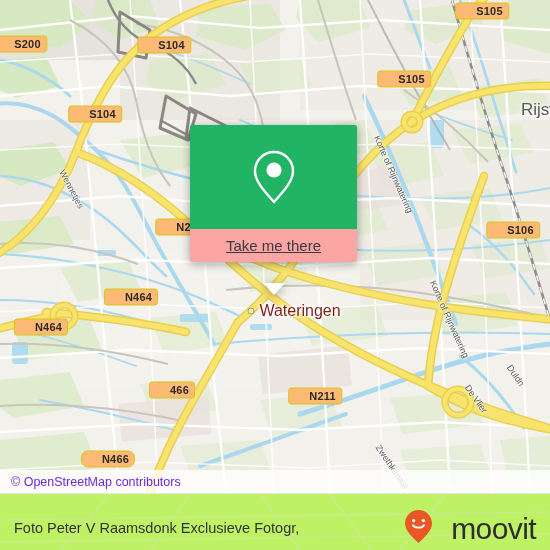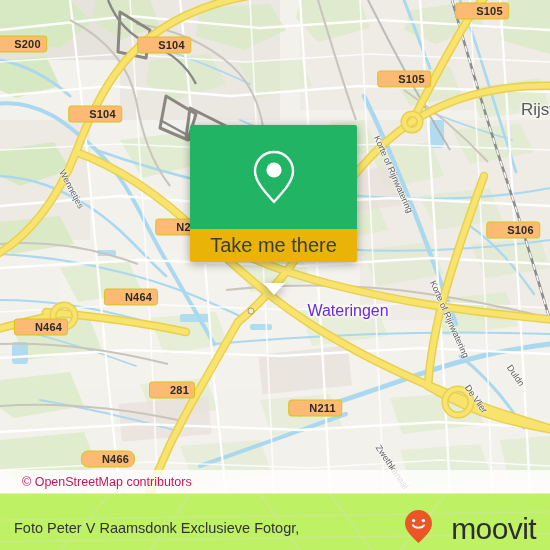--- a/index.html
+++ b/index.html
@@ -39,26 +39,25 @@
   .wlabel {
     position:absolute;
     color:#5c5c5c;
     font-size:9px;
     white-space:nowrap;
     transform-origin:0 0;
     text-shadow:0 0 2px #fff,0 0 2px #fff,0 0 3px #fff;
   }
   .plabel {
     position:absolute;
-    color:#6d28d9;
+    color:#7f1d1d;
     font-size:16px;
     white-space:nowrap;
     transform:translate(-50%,-50%);
     text-shadow:0 0 3px #fff,0 0 3px #fff,0 0 4px #fff,0 0 5px #fff;
-    margin-left:48px;
   }
   .citydot {
     position:absolute;
     width:7px;height:7px;border-radius:50%;
     border:1.6px solid #9b9b9b;background:rgba(255,255,255,.4);
     transform:translate(-50%,-50%);
   }
   .edgelabel {
     position:absolute;
     color:#5a5a5a;
@@ -75,45 +74,46 @@
     filter:drop-shadow(0 2px 5px rgba(0,0,0,.35));
   }
   #callout .green {
     height:104px;
     background:#21b464;
     display:flex; align-items:center; justify-content:center;
     border-radius:2px 2px 0 0;
   }
   #callout .label {
     height:33px;
-    background:#eab308;
+    background:#fca5a5;
     display:flex; align-items:center; justify-content:center;
     color:#3c3c3c;
-    font-size:20px;
+    font-size:15px;
     border-radius:0 0 2px 2px;
+    text-decoration:underline;
   }
   #callout .tail {
     position:absolute;
     left:50%; top:158px;
     width:0;height:0;
     margin-left:-11px;
     border-left:11px solid transparent;
     border-right:11px solid transparent;
     border-top:12px solid #fff;
   }
   .pin-svg { display:block; }
 
   
   #attrib {
     position:absolute;
     left:0; top:470px; width:550px; height:23px;
     background:rgba(255,255,255,.80);
     display:flex; align-items:center;
-    padding-left:22px;
-    color:#be185d;
+    padding-left:11px;
+    color:#6d28d9;
     font-size:12.5px;
   }
 
   
   #footer {
     position:absolute; left:0; top:493px; width:550px; height:70px;
     background:#bef264;
     display:flex; align-items:center; justify-content:space-between;
     padding:0 14px 0 14px;
     border-top:1px solid #e7e7e7;
@@ -326,22 +326,22 @@
     <div>
       <div class="shield" style="left:20px;  top:44px;">S200</div>
       <div class="shield" style="left:164px; top:45px;">S104</div>
       <div class="shield" style="left:482px; top:11px;">S105</div>
       <div class="shield" style="left:404px; top:79px;">S105</div>
       <div class="shield" style="left:95px;  top:114px;">S104</div>
       <div class="shield" style="left:513px; top:186px;margin-top:44px;">S106</div>
       <div class="shield" style="left:176px; top:227px;">N2</div>
       <div class="shield" style="left:131px; top:297px;">N464</div>
       <div class="shield" style="left:41px;  top:327px;">N464</div>
-      <div class="shield" style="left:172px; top:390px;">281</div>
-      <div class="shield" style="left:315px; top:408px;">N211</div>
+      <div class="shield" style="left:172px; top:390px;">466</div>
+      <div class="shield" style="left:315px; top:396px;">N211</div>
       <div class="shield" style="left:108px; top:459px;border-radius:7px;">N466</div>
     </div>
 
     <div>
       <div class="wlabel" style="left:66px;  top:168px; transform:rotate(62deg);">Wennetjes</div>
       <div class="wlabel" style="left:381px; top:134px; transform:rotate(66deg);">Korte of Rijnwatering</div>
       <div class="wlabel" style="left:437px; top:279px; transform:rotate(66deg);">Korte of Rijnwatering</div>
       <div class="wlabel" style="left:382px; top:443px; transform:rotate(56deg);">Zwethkanaal</div>
       <div class="wlabel" style="left:471px; top:383px; transform:rotate(55deg);">De Vlier</div>
       <div class="wlabel" style="left:513px; top:363px; transform:rotate(55deg);">Duldn</div>

